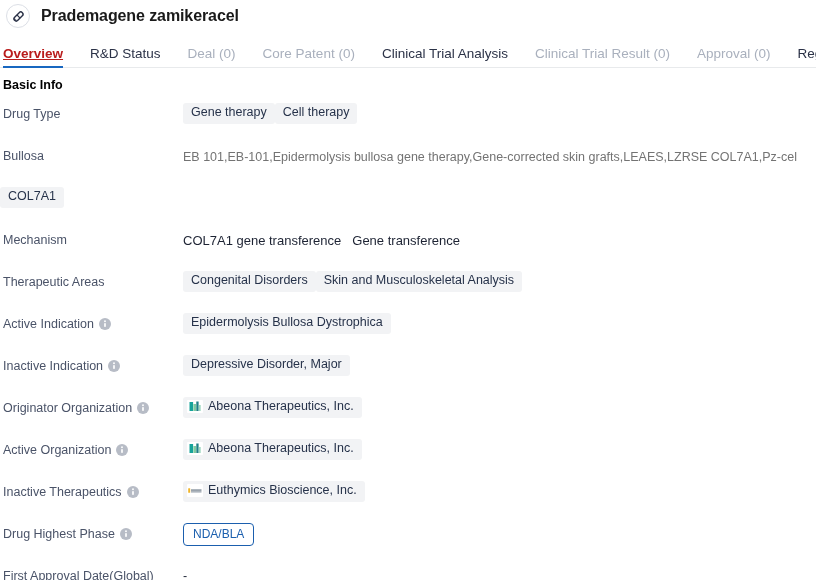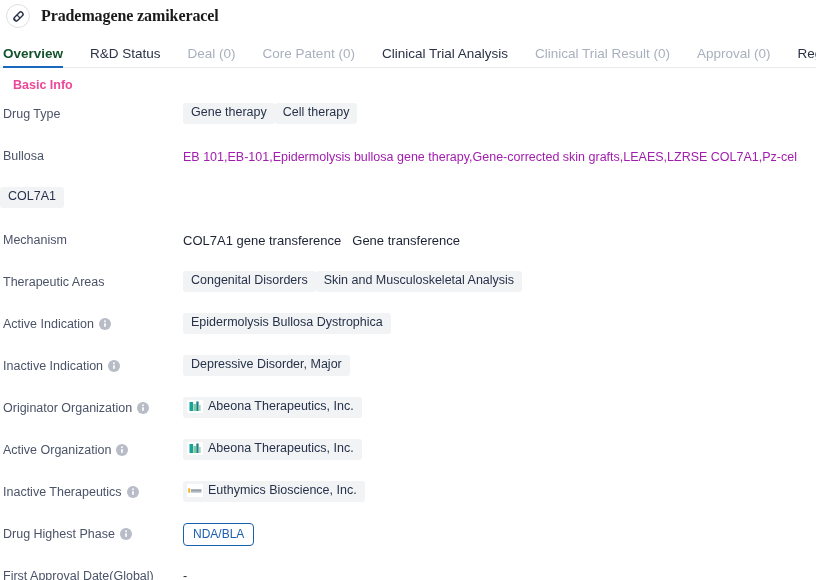--- a/index.html
+++ b/index.html
@@ -36,21 +36,20 @@
     flex: none;
   }
   .drug-avatar svg { display: block; }
   .page-title {
     margin-left: 11px;
     font-size: 16px;
     font-weight: bold;
     color: #1a1a1a;
     letter-spacing: -0.1px;
     white-space: nowrap;
-    font-family: Liberation Serif, serif;
   }
 
   
   .tabbar {
     position: relative;
     display: flex;
     align-items: flex-end;
     height: 32px;
     margin-top: 6px;
     border-bottom: 1px solid #e8eaec;
@@ -62,37 +61,38 @@
     color: #2b3247;
     padding: 0 0 7px 0;
     margin-right: 27px;
     position: relative;
     cursor: pointer;
     line-height: 1;
     flex: none;
   }
   .tab.muted { color: #a9b0bd; }
   .tab.active {
-    color: #14532d;
+    color: #b91c1c;
     font-weight: bold;
+    text-decoration: underline;
   }
   .tab.active::after {
     content: "";
     position: absolute;
     left: 0; right: 0; bottom: -1px;
     height: 2px;
     background: #1867c0;
   }
 
   
   .section-title {
     font-size: 12.5px;
     font-weight: bold;
-    color: #ec4899;
-    padding: 10px 0 0 13px;
+    color: #000000;
+    padding: 10px 0 0 3px;
   }
 
   
   .rows { padding-top: 4px; }
   .row {
     display: flex;
     align-items: flex-start;
     min-height: 42px;
   }
   .row-label {
@@ -140,21 +140,21 @@
   .tag.with-logo { padding-left: 4px; }
   .tag-logo {
     width: 16px; height: 13px;
     margin-right: 5px;
     flex: none;
     border-radius: 1px;
     display: block;
   }
   .plain-text {
     font-size: 12.5px;
-    color: #a21caf;
+    color: #737373;
     padding-top: 4px;
     line-height: 1.35;
     white-space: nowrap;
   }
   .mech-list {
     display: flex;
     gap: 11px;
     font-size: 13px;
     color: #1d2333;
     padding-top: 4px;

